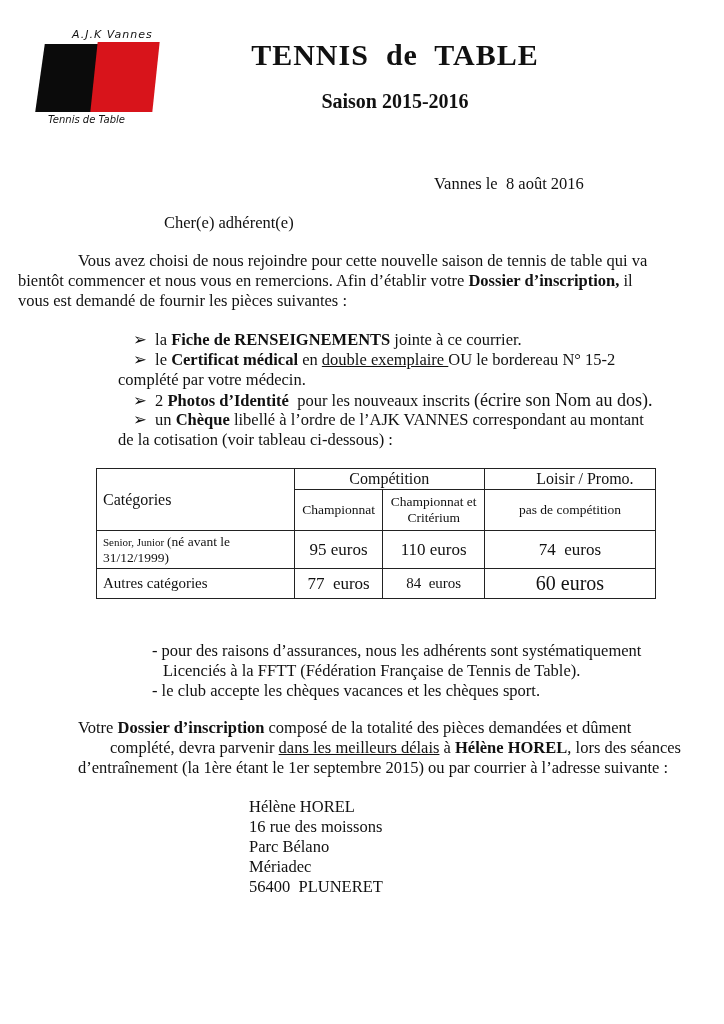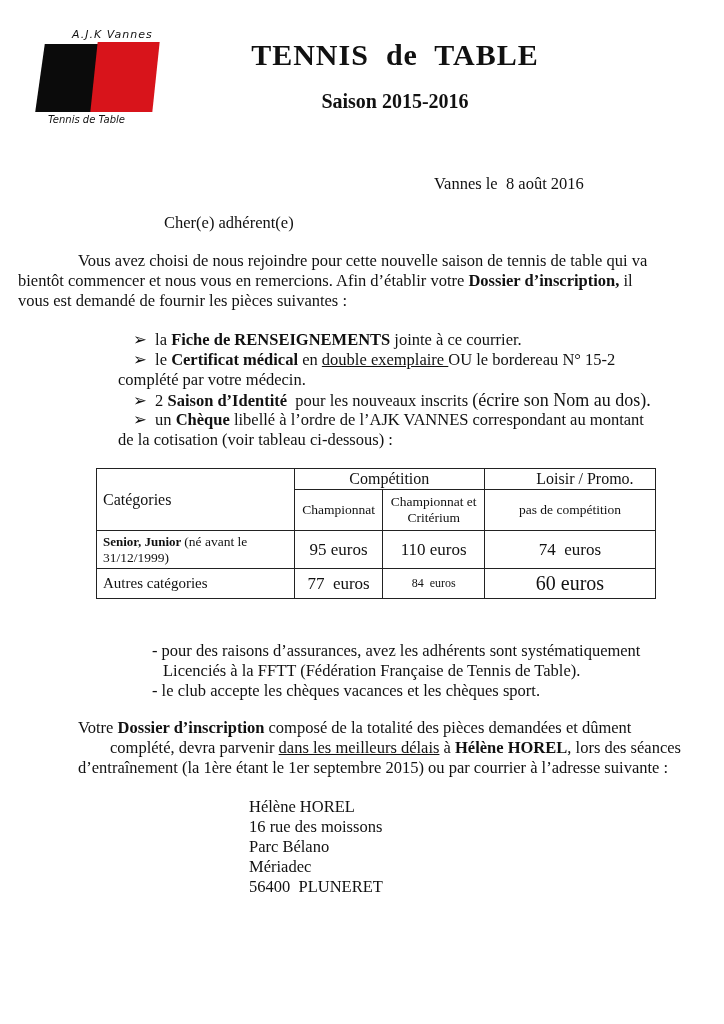--- a/index.html
+++ b/index.html
@@ -56,52 +56,52 @@
 <div class="abs t" style="left:78px; top:251px;">Vous avez choisi de nous rejoindre pour cette nouvelle saison de tennis de table qui va</div>
 <div class="abs t" style="left:18px; top:271px;"><span>bientôt commencer et nous vous en remercions. Afin d’établir votre </span><b>Dossier d’inscription,</b><span> il</span></div>
 <div class="abs t" style="left:18px; top:291px;">vous est demandé de fournir les pièces suivantes :</div>
 
 <div class="abs t" style="left:133px; top:330px;">
   <span>➢</span>&nbsp;
   <span>la </span><b>Fiche de RENSEIGNEMENTS</b><span> jointe à ce courrier.</span>
 </div>
 <div class="abs t" style="left:133px; top:350px; white-space:pre;"><span>➢</span>  <span>le </span><b>Certificat médical</b><span> en </span><u>double exemplaire </u><span>OU le bordereau N° 15-2</span></div>
 <div class="abs t" style="left:118px; top:370px;">complété par votre médecin.</div>
-<div class="abs t" style="left:133px; top:390px; white-space:pre;"><span>➢</span>  <span>2 </span><b>Saison d’Identité</b><span>  pour les nouveaux inscrits </span><span style="font-size:18px;">(écrire son Nom au dos).</span></div>
+<div class="abs t" style="left:133px; top:390px; white-space:pre;"><span>➢</span>  <span>2 </span><b>Photos d’Identité</b><span>  pour les nouveaux inscrits </span><span style="font-size:18px;">(écrire son Nom au dos).</span></div>
 <div class="abs t" style="left:133px; top:410px; white-space:pre;"><span>➢</span>  <span>un </span><b>Chèque</b><span> libellé à l’ordre de l’AJK VANNES correspondant au montant</span></div>
 <div class="abs t" style="left:118px; top:430px;">de la cotisation (voir tableau ci-dessous) :</div>
 
 <table id="fees">
   <tbody>
       <tr style="height:21px;">
     <td rowspan="2" style="width:196px; vertical-align:middle;">Catégories</td>
     <td colspan="2" class="c">Compétition</td>
     <td class="c" style="width:136px;padding-left:36px;">Loisir / Promo.</td>
   </tr>
   <tr style="height:41px;">
     <td class="c sm" style="width:76px;">Championnat</td>
     <td class="c sm sub-left" style="width:90px;"><span>Championnat et</span><br><span>Critérium</span></td>
     <td class="c sm">pas de compétition</td>
   </tr>
   <tr style="height:38px;">
-    <td class="sm"><span style="font-size:13px;font-weight:bold;">Senior, Junior </span><span>(né avant le</span><br><span>31/12/1999)</span></td>
+    <td class="sm"><span style="font-size:11px;">Senior, Junior </span><span>(né avant le</span><br><span>31/12/1999)</span></td>
     <td class="c" style="font-size:17px;">95 euros</td>
     <td class="c sub-left" style="font-size:17px;">110 euros</td>
     <td class="c" style="font-size:17px; white-space:pre;">74  euros</td>
   </tr>
   <tr style="height:30px;">
     <td style="font-size:15px;">Autres catégories</td>
     <td class="c" style="font-size:17px; white-space:pre;">77  euros</td>
-    <td class="c sub-left" style="font-size:12px; white-space:pre;">84  euros</td>
+    <td class="c sub-left" style="font-size:15px; white-space:pre;">84  euros</td>
     <td class="c" style="font-size:20px;">60 euros</td>
   </tr>
 </tbody>
   </table>
 
-<div class="abs t" style="left:152px; top:641px;">- pour des raisons d’assurances, avez les adhérents sont systématiquement</div>
+<div class="abs t" style="left:152px; top:641px;">- pour des raisons d’assurances, nous les adhérents sont systématiquement</div>
 <div class="abs t" style="left:163px; top:661px;">Licenciés à la FFTT (Fédération Française de Tennis de Table).</div>
 <div class="abs t" style="left:152px; top:681px;">- le club accepte les chèques vacances et les chèques sport.</div>
 
 <div class="abs t" style="left:78px; top:718px;"><span>Votre </span><b>Dossier d’inscription</b><span> composé de la totalité des pièces demandées et dûment</span></div>
 <div class="abs t" style="left:78px; top:738px;margin-left:32px;"><span>complété, devra parvenir </span><u>dans les meilleurs délais</u><span> à </span><b>Hélène HOREL</b><span>, lors des séances</span></div>
 <div class="abs t" style="left:78px; top:758px;">d’entraînement (la 1ère étant le 1er septembre 2015) ou par courrier à l’adresse suivante :</div>
 
 <div class="abs t" style="left:249px; top:797px;">Hélène HOREL</div>
 <div class="abs t" style="left:249px; top:817px;">16 rue des moissons</div>
 <div class="abs t" style="left:249px; top:837px;">Parc Bélano</div>

